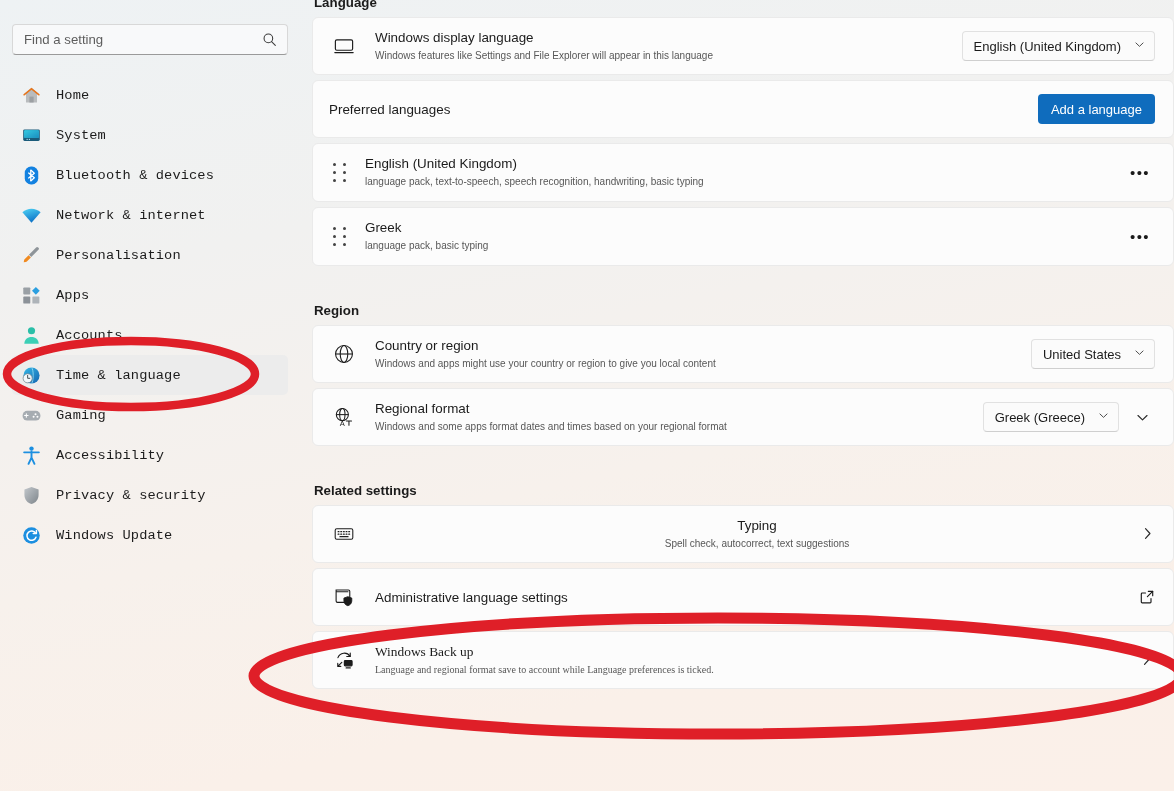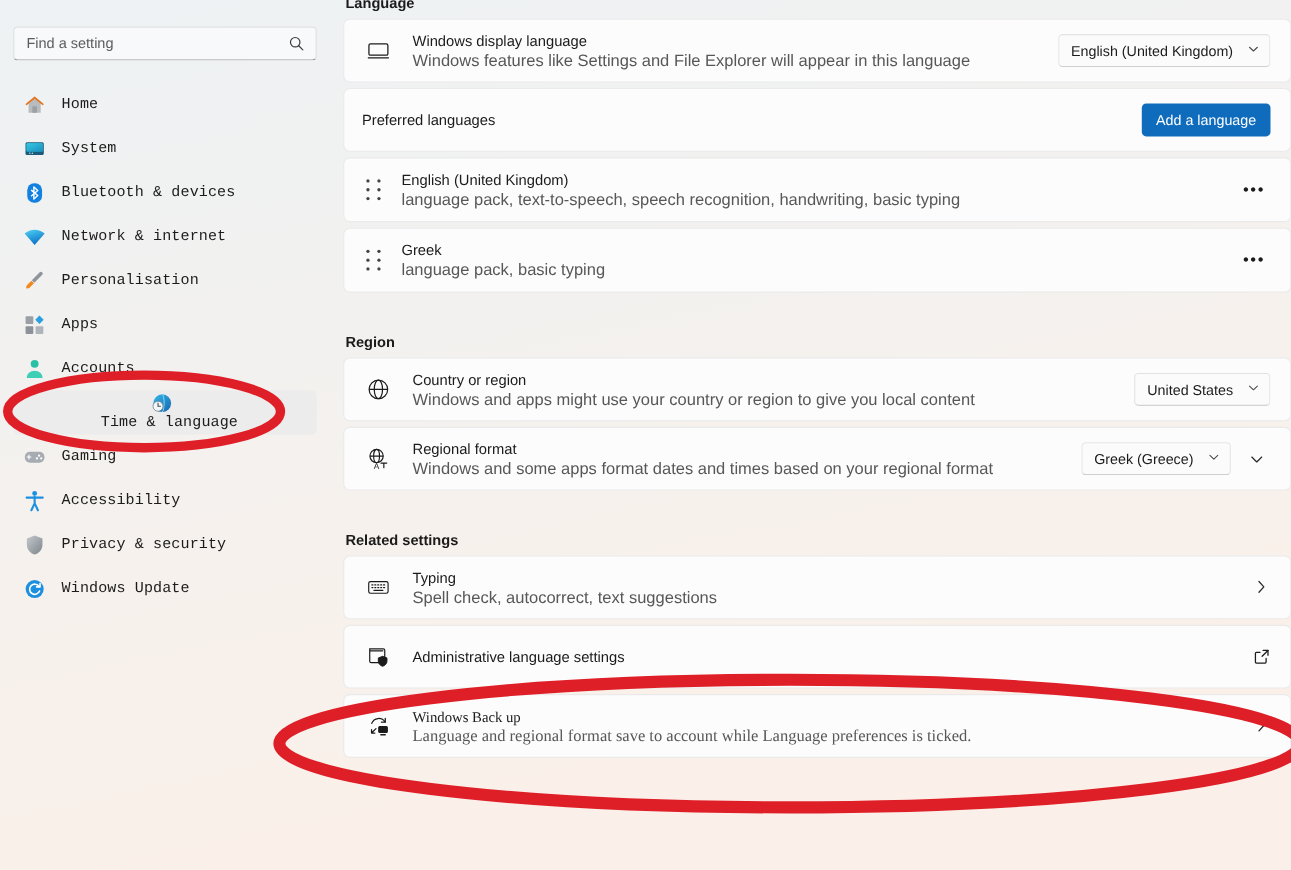--- a/index.html
+++ b/index.html
@@ -36,21 +36,21 @@
   #search-box input::placeholder { color: #5d5d5d; }
   .search-glyph { width: 15px; height: 15px; flex-shrink: 0; }
 
   .nav-list { margin-top: 20px; }
   .nav-item {
     height: 40px; display: flex; align-items: center;
     border-radius: 5px; padding-left: 8px; margin-bottom: 0px;
     position: relative;
     font-family: Liberation Mono, monospace;
   }
-  .nav-item.selected { background: #ececec; flex-direction: column; }
+  .nav-item.selected { background: #ececec; }
   .nav-ico {
     width: 22px; height: 22px; margin-right: 14px;
     display: flex; align-items: center; justify-content: center;
     flex-shrink: 0;
   }
   .nav-label { font-size: 13.7px; color: #1c1c1c; letter-spacing: .1px; }
 
   
   #content {
     position: absolute; left: 312px; top: 0; width: 862px; height: 585px;
@@ -68,21 +68,21 @@
     display: flex; align-items: center;
     padding: 0 18px 0 16px;
     position: relative;
   }
   .card .row-ico {
     width: 30px; height: 30px; margin-right: 16px; flex-shrink: 0;
     display: flex; align-items: center; justify-content: center;
   }
   .card .txt { flex: 1; min-width: 0; }
   .row-title { font-size: 13.4px; color: #1b1b1b; line-height: 17px; }
-  .row-sub { font-size: 15px; color: #575757; line-height: 16px; margin-top: 2px; }
+  .row-sub { font-size: 10px; color: #575757; line-height: 16px; margin-top: 2px; }
 
   .dropdown {
     height: 30px; min-width: 92px;
     background: #fbfbfb;
     border: 1px solid #e1e1e1;
     border-bottom-color: #cfcfcf;
     border-radius: 4px;
     display: flex; align-items: center; justify-content: space-between;
     padding: 0 8px 0 11px; gap: 12px; flex-shrink: 0;
     font-size: 13px; color: #1b1b1b;
@@ -403,21 +403,21 @@
     </div>
     <span class="expander">
       <svg viewBox="0 0 16 16" width="15" height="15" fill="none" stroke="#2b2b2b" stroke-width="1.25">
         <path d="M3.2 5.9 8 10.6l4.8-4.7" stroke-linecap="round" stroke-linejoin="round"></path>
       </svg>
     </span>
   </div>
 
   <div class="section-head" style="margin-top:37px;">Related settings</div>
 
-  <div class="card" style="height:58px;">
+  <div class="card" style="height:58px;text-align:center;">
     <span class="row-ico">
       <svg viewBox="0 0 24 24" width="22" height="22" fill="none" stroke="#1b1b1b" stroke-width="1.15">
         <rect x="2.4" y="6.2" width="19.2" height="11.6" rx="1.7"></rect>
         <path d="M5.6 9.5h.9M8.5 9.5h.9M11.4 9.5h.9M14.3 9.5h.9M17.2 9.5h.9
                  M5.6 12.2h.9M8.5 12.2h.9M11.4 12.2h.9M14.3 12.2h.9M17.2 12.2h.9" stroke-linecap="round" stroke-width="1.35"></path>
         <path d="M7.6 14.9h8.8" stroke-linecap="round" stroke-width="1.35"></path>
       </svg>
     </span>
     <div class="txt">
       <div class="row-title">Typing</div>

